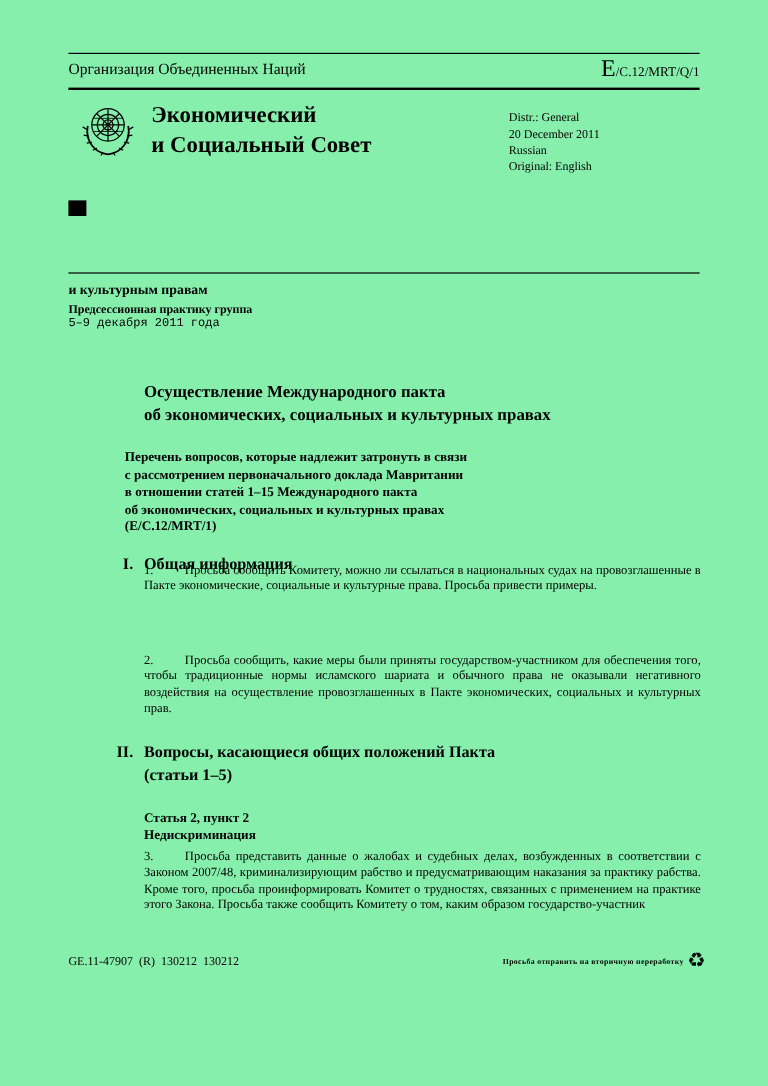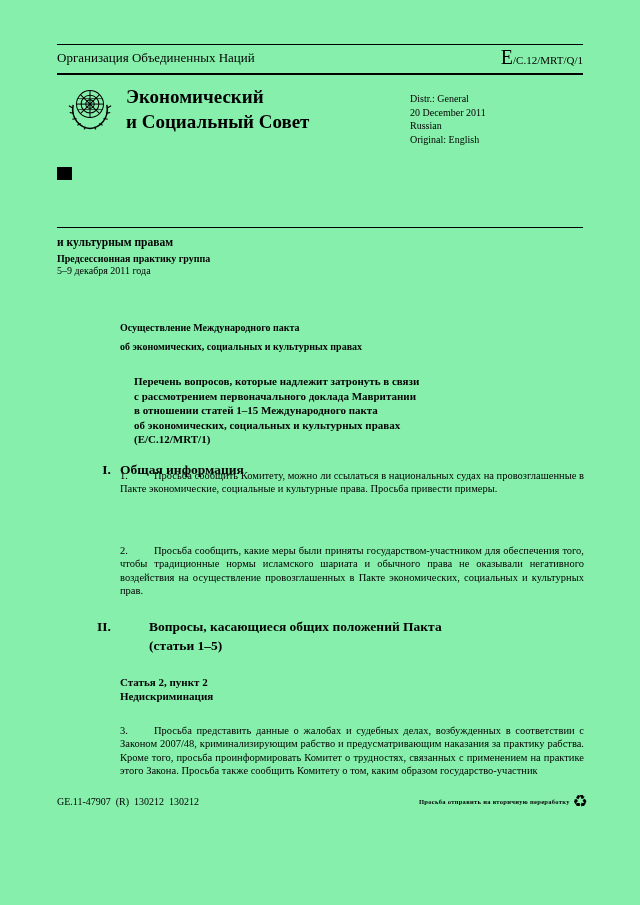--- a/index.html
+++ b/index.html
@@ -19,45 +19,45 @@
 
   .org-name { position:absolute; left:57px; top:50px; font-size:13px; }
   .doc-symbol { position:absolute; right:57px; top:46px; display:flex; align-items:baseline; }
   .doc-symbol .sym-e { font-size:20px; }
   .doc-symbol .sym-rest { font-size:11px; }
 
   .emblem { position:absolute; left:63px; top:83px; width:54px; height:54px; }
 
   .council { position:absolute; left:126px; top:84px; font-size:19px; font-weight:bold; line-height:25px; }
 
-  .distr { position:absolute; left:410px; top:92px; font-size:10px; line-height:13.5px; }
+  .distr { position:absolute; left:424px; top:92px; font-size:10px; line-height:13.5px; }
 
   .cut-mark { position:absolute; left:57px; top:167px; width:15px; height:13px; background:#000; }
 
   .committee { position:absolute; left:57px; top:235px; }
   .committee .c-main { font-size:11.5px; font-weight:bold; line-height:14px; }
   .committee .c-sub  { font-size:10px;  font-weight:bold; margin-top:4px; line-height:12px; }
-  .committee .c-date { font-size:10px;  line-height:12px; }
+  .committee .c-date { font-size:10px;  line-height:12px;font-family:Liberation Mono, monospace; }
 
-  .doc-title { position:absolute; left:120px; top:318px; font-size:10px; font-weight:bold; line-height:19px; }
-  .doc-subtitle { position:absolute; left:134px; top:374px; font-size:11px; font-weight:bold; line-height:14.6px; }
+  .doc-title { position:absolute; left:120px; top:318px; font-size:14px; font-weight:bold; line-height:19px; }
+  .doc-subtitle { position:absolute; left:104px; top:374px; font-size:11px; font-weight:bold; line-height:14.6px; }
 
   .sec-head { position:absolute; display:flex; font-size:13.5px; font-weight:bold; line-height:19px; }
   .sec-head .sec-num { width:26px; text-align:right; padding-right:0; }
   .sec-head .sec-lines { margin-left:9px; }
   .sec-one { left:85px; top:460px; }
-  .sec-two { left:85px; top:617px;gap:29px; }
+  .sec-two { left:85px; top:617px; }
 
   .body-para {
     position:absolute; left:120px; width:464px;
     font-size:10.5px; line-height:13.3px; text-align:justify;
   }
   .p1 { top:469px; }
   .p2 { top:544px; }
-  .p3 { top:724px; }
+  .p3 { top:708px; }
   .pnum { display:inline-block; width:34px; }
 
   .subheading { position:absolute; left:120px; top:675px; font-size:11px; font-weight:bold; line-height:14px; }
 
   .footer-left { position:absolute; left:57px; top:796px; font-size:10px; white-space:pre;text-align:right; }
   .footer-right { position:absolute; right:52px; top:793px; display:flex; align-items:center; }
   .recycle-text { font-size:6.5px; letter-spacing:0.3px; font-weight:bold; }
   .recycle-glyph { font-family:"DejaVu Sans", sans-serif; font-size:17px; margin-left:3px; line-height:17px; }
 </style>
 </head>

